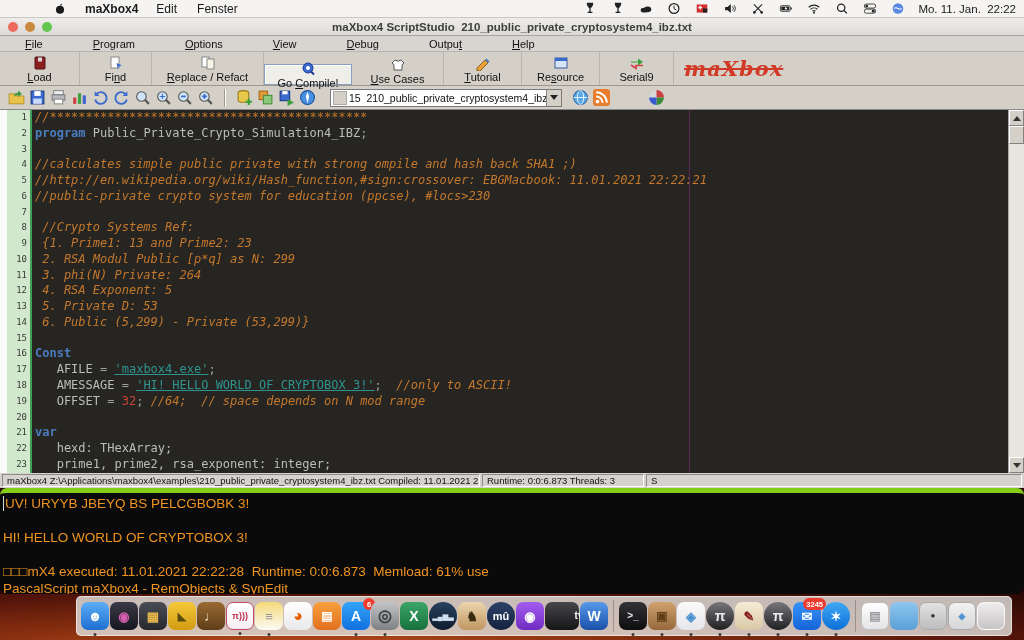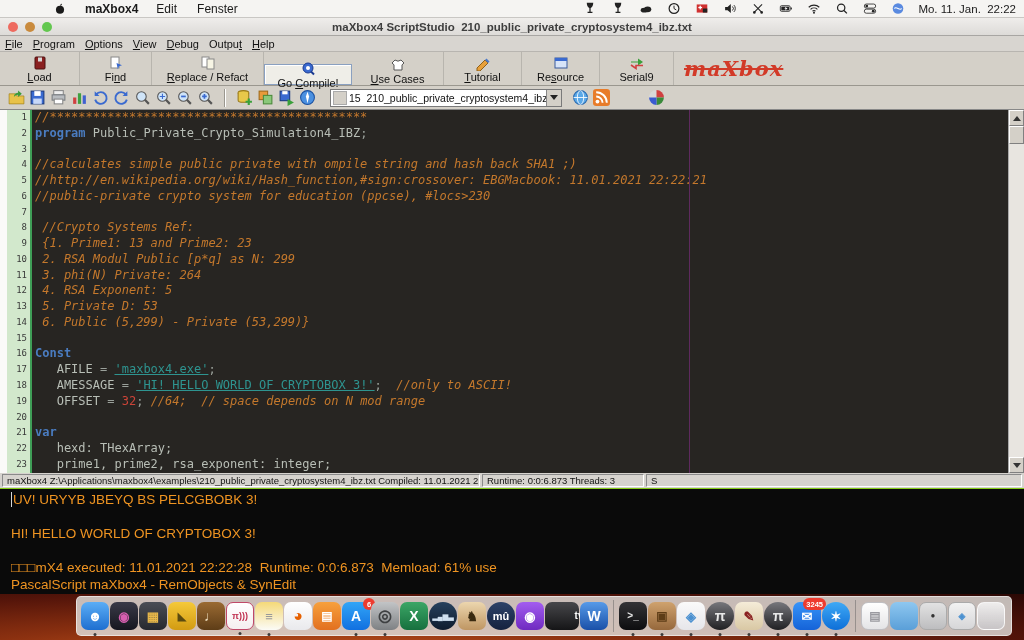--- a/index.html
+++ b/index.html
@@ -17,21 +17,21 @@
 
   
   .titlebar { height:18px; background:linear-gradient(180deg,#efedeb,#dddbd8); border-bottom:1px solid #a8a6a3; position:relative; display:flex; align-items:center; justify-content:center; }
   .lights { position:absolute; left:8px; top:4px; display:flex; gap:7px; }
   .light { width:10px; height:10px; border-radius:50%; }
   .light.r { background:#ee6a5f; } .light.y { background:#c98a3d; } .light.g { background:#63c74f; }
   .win-title { font-size:11.5px; font-weight:bold; color:#3e3e3e; white-space:pre; }
 
   
   .appmenu { height:16px; background:#d8d5d0; border-bottom:1px solid #b8b5b0; display:flex; align-items:center; font-size:11px; color:#111; }
-  .appmenu-item { padding:0 5px;text-align:right; } .appmenu-item u { text-decoration:underline; }
+  .appmenu-item { padding:0 25px;text-align:right; } .appmenu-item u { text-decoration:underline; }
 
   
   .toolbar1 { height:34px; background:#d4d0c8; border-bottom:1px solid #9a978f; display:flex; align-items:stretch; }
   .tb-btn { display:flex; flex-direction:column; align-items:center; justify-content:center; font-size:11px; color:#111; border-right:1px solid #b8b5ae; position:relative; }
   .tb-btn .ic { height:16px; display:flex; align-items:center; }
   .tb-btn .ic svg { width:16px; height:16px; }
   .tb-btn.active { background:#efeee8; border:1px solid #8aa0c0; box-shadow:inset 1px 1px 0 #fff;margin-top:12px; }
   .tb-logo { margin-left:10px; align-self:center; font-family:"DejaVu Serif", serif; font-style:italic; font-weight:bold; font-size:21px; color:#d23a28; text-decoration:line-through; letter-spacing:1px; }
 
   
@@ -67,21 +67,21 @@
   .vs-btn.dn::after { border-top:5px solid #333; margin-bottom:-4px; }
   .vs-top { display:flex; flex-direction:column; }
   .vs-thumb { height:18px; background:#d4d0c8; border:1px solid; border-color:#fff #808080 #808080 #fff; }
 
   
   .statusbar { height:15px; background:#d6d3ce; display:flex; gap:2px; padding:1px 2px; }
   .sb-panel { border:1px solid; border-color:#8a8a8a #ffffff #ffffff #8a8a8a; font-size:9.5px; color:#111; padding:0 4px; white-space:nowrap; overflow:hidden; line-height:11px; }
   .sb-1 { width:478px; } .sb-2 { width:162px; } .sb-3 { flex:1; }
 
   
-  .console { height:106px; background:#0a0a0a; padding:2px 11px; border-top:1px solid #84cc16; }
+  .console { height:106px; background:#0a0a0a; padding:2px 3px; border-top:5px solid #84cc16;border-radius:7px; }
   .console-line { height:17px; line-height:17px; font-size:13.5px; color:#ef9422; white-space:pre; }
   .caret { border-left:1px solid #d8d8d8; margin-right:1px; }
 
   
   .dockarea { height:46px; position:relative; background:radial-gradient(ellipse at 30% 130%, #c8581e 0%, #8a3010 35%, #55150a 70%, #2a0805 100%); }
   .dock { position:absolute; left:76px; top:2px; width:936px; height:40px; background:rgba(226,224,221,0.82); border:1px solid rgba(255,255,255,0.55); border-radius:5px; display:flex; align-items:center; padding:0 4px; gap:1px; }
   .dock-item { position:relative; width:28px; height:28px; border-radius:7px; display:flex; align-items:center; justify-content:center; flex:0 0 auto; }
   .dock-item.round { border-radius:50%; }
   .dock-glyph { font-weight:bold; line-height:1; }
   .dock-sep { width:1px; height:32px; background:rgba(90,90,90,0.45); margin:0 4px; flex:0 0 auto; }
@@ -442,21 +442,21 @@
         <div class="gnum">21</div>
         <div class="gnum">22</div>
         <div class="gnum">23</div>
       </div>
     <div class="gutter-accent"></div>
     <div class="code" id="code">
       <div class="margin-line"></div>
     <div class="cline"><span class="tk-cmt">//********************************************</span></div>
         <div class="cline"><span class="tk-kw">program</span><span class="tk-id"> Public_Private_Crypto_Simulation4_IBZ</span><span class="tk-sym">;</span></div>
         <div class="cline">&nbsp;</div>
-        <div class="cline"><span class="tk-cmt">//calculates simple public private with ompile string and hash back SHA1 ;)</span></div>
+        <div class="cline"><span class="tk-cmt">//calculates simple public private with strong ompile and hash back SHA1 ;)</span></div>
         <div class="cline"><span class="tk-cmt">//http://en.wikipedia.org/wiki/Hash_function,#sign:crossover: EBGMacbook: 11.01.2021 22:22:21</span></div>
         <div class="cline"><span class="tk-cmt">//public-private crypto system for education (ppcse), #locs&gt;230</span></div>
         <div class="cline">&nbsp;</div>
         <div class="cline"><span class="tk-cmt"> //Crypto Systems Ref:</span></div>
         <div class="cline"><span class="tk-cmt"> {1. Prime1: 13 and Prime2: 23</span></div>
         <div class="cline"><span class="tk-cmt"> 2. RSA Modul Public [p*q] as N: 299</span></div>
         <div class="cline"><span class="tk-cmt"> 3. phi(N) Private: 264</span></div>
         <div class="cline"><span class="tk-cmt"> 4. RSA Exponent: 5</span></div>
         <div class="cline"><span class="tk-cmt"> 5. Private D: 53</span></div>
         <div class="cline"><span class="tk-cmt"> 6. Public (5,299) - Private (53,299)}</span></div>

